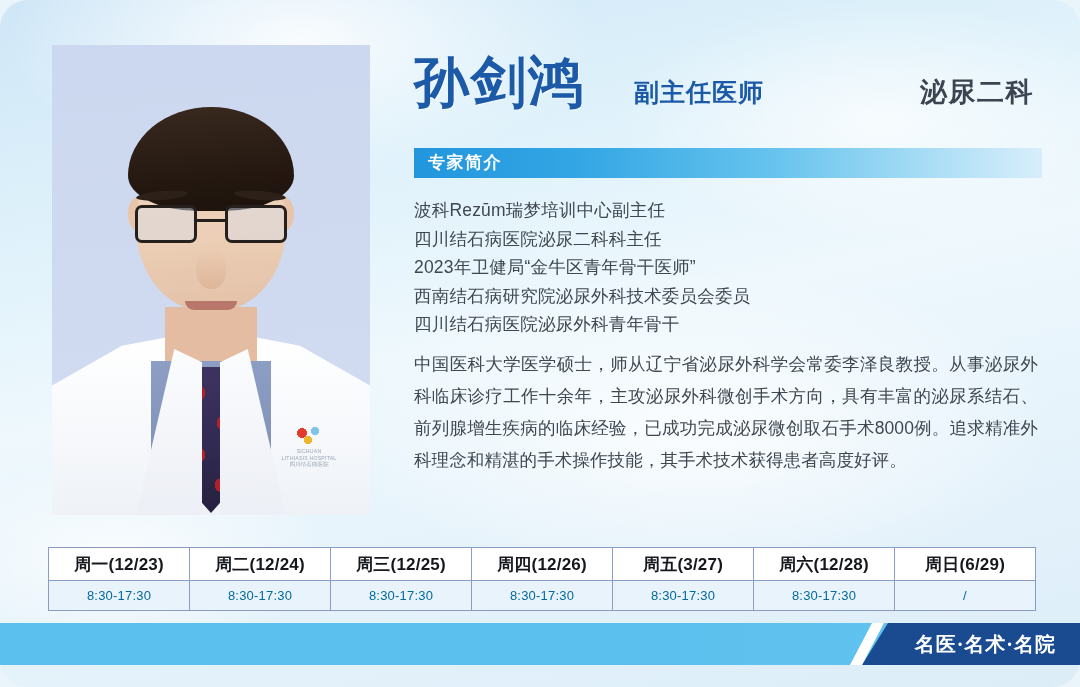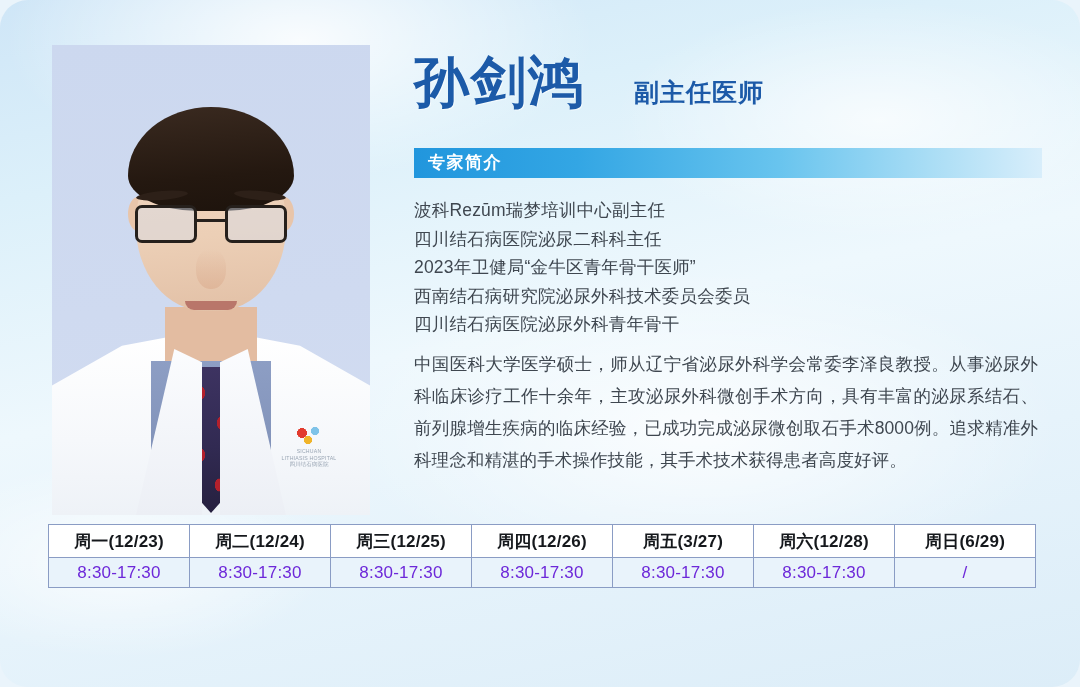--- a/index.html
+++ b/index.html
@@ -129,33 +129,33 @@
   #credentials .cred-line {
     font-size:17.5px; color:#3f4750; line-height:28.5px; letter-spacing:.2px;
   }
   #bio {
     position:absolute; left:2px; top:348px; width:624px;
     font-size:17.5px; color:#3f4750; line-height:32px;
     text-align:justify; text-justify:inter-ideograph; letter-spacing:.1px;
   }
   
   #schedule {
-    position:absolute; left:48px; top:524px; width:988px;
+    position:absolute; left:48px; top:547px; width:988px;
     border-collapse:collapse; table-layout:fixed;
   }
   #schedule th, #schedule td {
     border:1px solid #8a9cc4; text-align:center; padding:0;
   }
   #schedule th {
     height:33px; background:#ffffff; color:#15181c;
     font-size:17px; font-weight:bold; letter-spacing:.2px;
   }
   #schedule td {
-    height:30px; background:#e9f3fb; color:#6d28d9;
-    font-size:17px; letter-spacing:.2px;margin-top:10px;
+    height:30px; background:#e9f3fb; color:#0369a1;
+    font-size:13px; letter-spacing:.2px;margin-top:10px;
   }
   
   #footer { position:absolute; left:0; bottom:22px; width:1080px; height:42px; }
   #footer-band {
     position:absolute; inset:0;
     background:linear-gradient(90deg,#5cc0ee 0%,#5cc0ee 60%,#63c4ef 100%);
   }
   #footer-navy {
     position:absolute; right:0; top:0; width:218px; height:42px;
     background:#1a4a8f;
@@ -203,20 +203,21 @@
       <div class="ph-badge-t1">LITHIASIS HOSPITAL</div>
       <div class="ph-badge-t2">四川结石病医院</div>
     </div>
   </div>
 
   <div id="right">
 
     <div id="name-row">
       <div id="doctor-name">孙剑鸿</div>
       <div id="doctor-title">副主任医师</div>
+      <div id="department">泌尿二科</div>
     </div>
 
     <div id="section-bar">
       <span>专家简介</span>
     </div>
 
     <div id="credentials">
       <div class="cred-line">波科Rezūm瑞梦培训中心副主任</div>
       <div class="cred-line">四川结石病医院泌尿二科科主任</div>
       <div class="cred-line">2023年卫健局“金牛区青年骨干医师”</div>
@@ -245,14 +246,20 @@
         <td>8:30-17:30</td>
         <td>8:30-17:30</td>
         <td>8:30-17:30</td>
         <td>8:30-17:30</td>
         <td>8:30-17:30</td>
         <td>/</td>
       </tr>
     </tbody>
   </table>
 
+  <div id="footer">
+    <div id="footer-band"></div>
+    <div id="footer-navy"></div>
+    <div id="footer-slash"></div>
+    <div id="footer-text">名医·名术·名院</div>
+  </div>
 
 </div>
 
 </body></html>

